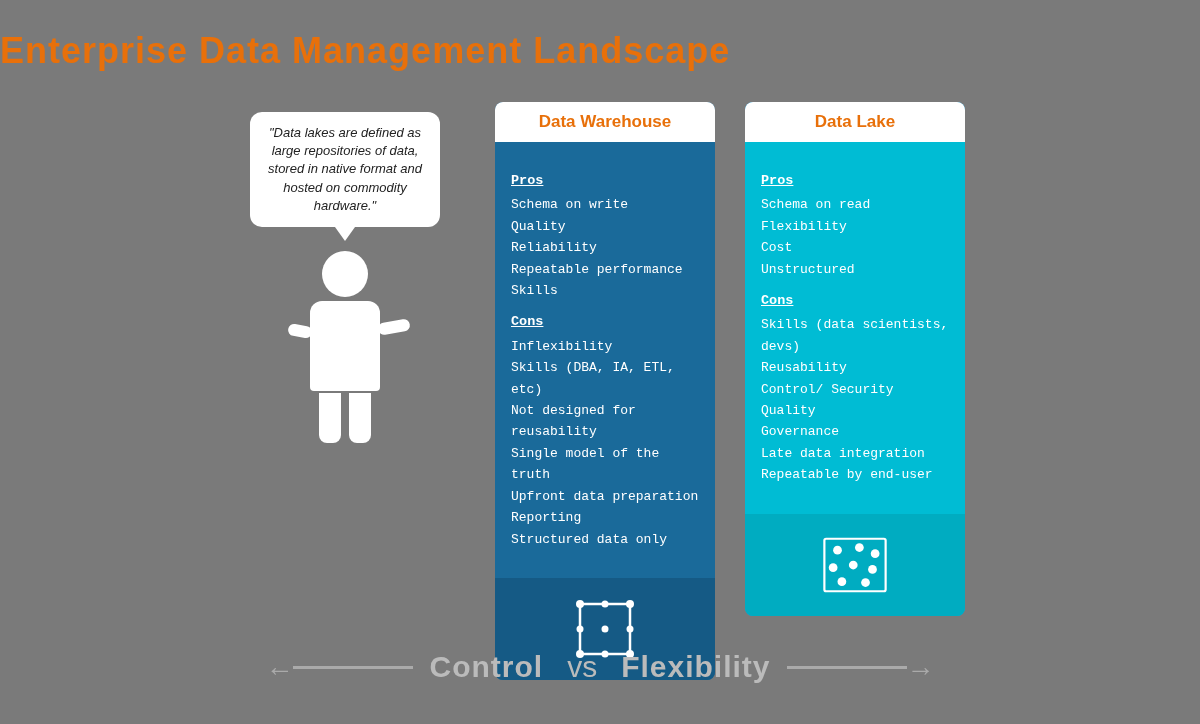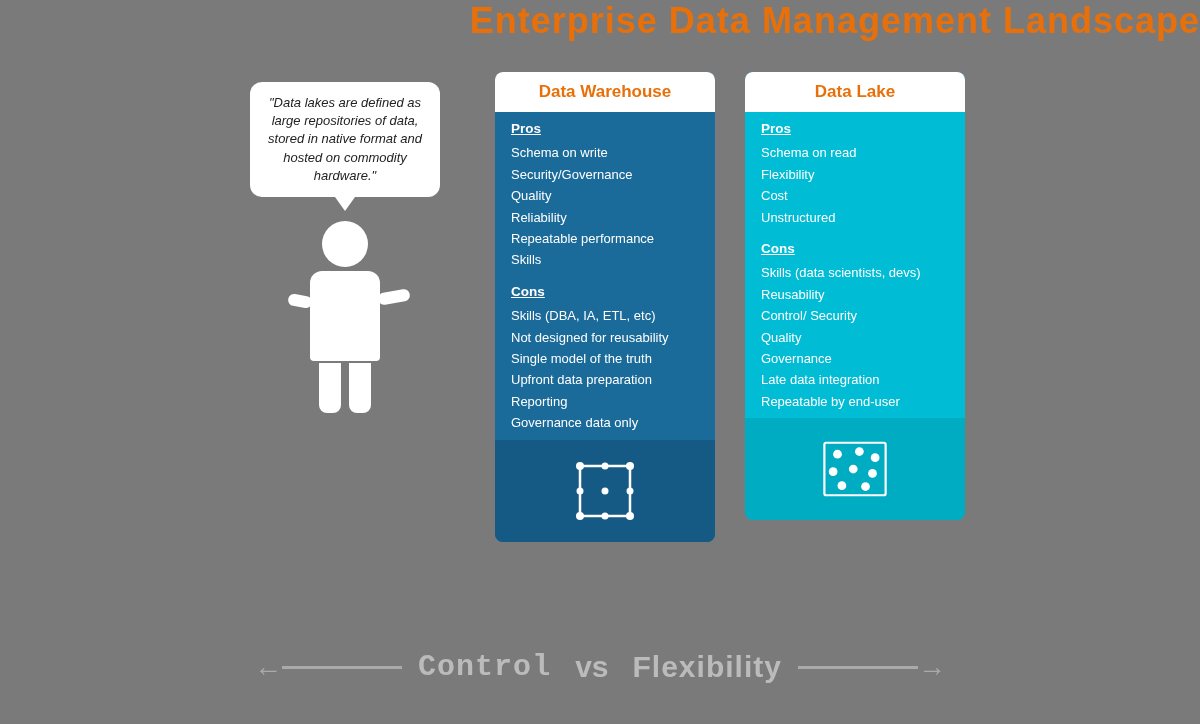--- a/index.html
+++ b/index.html
@@ -8,24 +8,25 @@
       width: 1200px;
       height: 724px;
       background-color: #7a7a7a;
       font-family: Arial, sans-serif;
       overflow: hidden;
       position: relative;
     }
 
     
     .main-title {
-      text-align: right;
+      text-align: left;
       color: #e8700a;
       font-size: 36px;
       font-weight: bold;
+      padding-top: 30px;
       letter-spacing: 1px;
     }
 
     
     .content-area {
       display: flex;
       flex-direction: row;
       align-items: flex-start;
       justify-content: center;
       padding-top: 30px;
@@ -148,24 +149,25 @@
       background: white;
       text-align: center;
       padding: 10px 0;
       font-size: 17px;
       font-weight: bold;
       color: #e8700a;
       border-radius: 6px 6px 0 0;
     }
 
     .card-body {
-      padding: 6px 16px;
+      padding: 28px 16px;
       font-size: 13px;
       line-height: 1.65;
       color: white;
+      font-family: Liberation Mono, monospace;
     }
 
     .card-body .section-title {
       font-weight: bold;
       text-decoration: underline;
       margin-bottom: 2px;
       margin-top: 10px;
       font-size: 13.5px;
     }
 
@@ -282,33 +284,33 @@
     </div>
   </div>
 
   <div class="cards-area">
 
     <div class="card card-dw">
       <div class="card-header">Data Warehouse</div>
       <div class="card-body">
         <div class="section-title">Pros</div>
         <div>Schema on write</div>
-        <div>Security/Governance</div>
         <div>Quality</div>
         <div>Reliability</div>
         <div>Repeatable performance</div>
         <div>Skills</div>
 
         <div class="section-title">Cons</div>
+        <div>Inflexibility</div>
         <div>Skills (DBA, IA, ETL, etc)</div>
         <div>Not designed for reusability</div>
         <div>Single model of the truth</div>
         <div>Upfront data preparation</div>
         <div>Reporting</div>
-        <div>Governance data only</div>
+        <div>Structured data only</div>
       </div>
       <div class="card-icon-area">
 
         <svg class="grid-icon" viewBox="0 0 70 70" fill="none" xmlns="http://www.w3.org/2000/svg">
           <rect x="10" y="10" width="50" height="50" stroke="white" stroke-width="2.5" fill="none"></rect>
 
           <circle cx="10" cy="10" r="4" fill="white"></circle>
           <circle cx="60" cy="10" r="4" fill="white"></circle>
           <circle cx="10" cy="60" r="4" fill="white"></circle>
           <circle cx="60" cy="60" r="4" fill="white"></circle>
@@ -364,21 +366,21 @@
     </div>
 
   </div>
 </div>
 
 <div class="bottom-bar">
 
   <span style="color:#aaa; font-size:28px; font-weight:bold;">←</span>
   <div class="arrow-line" style="height:3px; background:#aaa; width:120px; display:inline-block; vertical-align:middle;"></div>
 
-  <span class="bottom-text bottom-control" style="color:#bbb; font-size:30px; font-weight:bold; padding:0 16px;font-family:Liberation Mono, monospace;">Control</span>
-
-  <span class="bottom-vs" style="color:#bbb; font-size:30px; font-weight:bold; padding:0 8px;">vs</span>
+  <span class="bottom-text bottom-control" style="color:#bbb; font-size:30px; font-weight:bold; padding:0 16px;">Control</span>
+
+  <span class="bottom-vs" style="color:#bbb; font-size:30px; font-weight:normal; padding:0 8px;">vs</span>
 
   <span class="bottom-text bottom-flexibility" style="color:#bbb; font-size:30px; font-weight:bold; padding:0 16px;">Flexibility</span>
 
   <div class="arrow-line" style="height:3px; background:#aaa; width:120px; display:inline-block; vertical-align:middle;"></div>
   <span style="color:#aaa; font-size:28px; font-weight:bold;">→</span>
 </div>
 
 </body></html>

